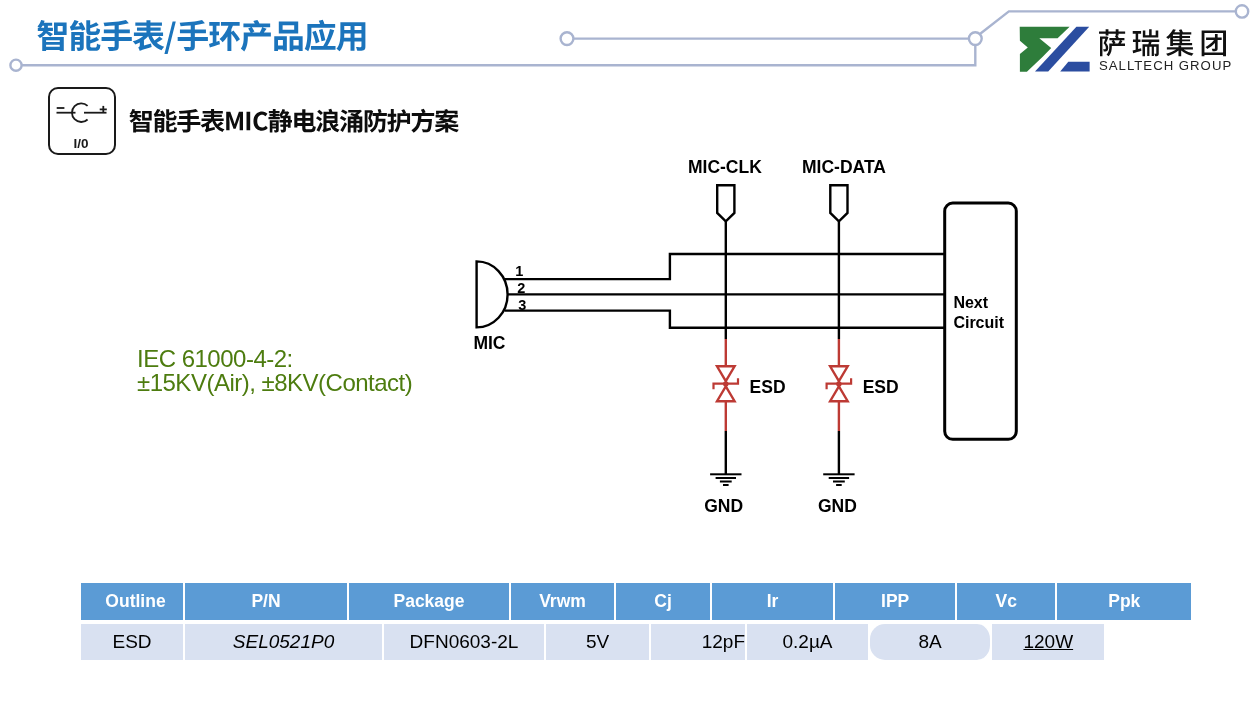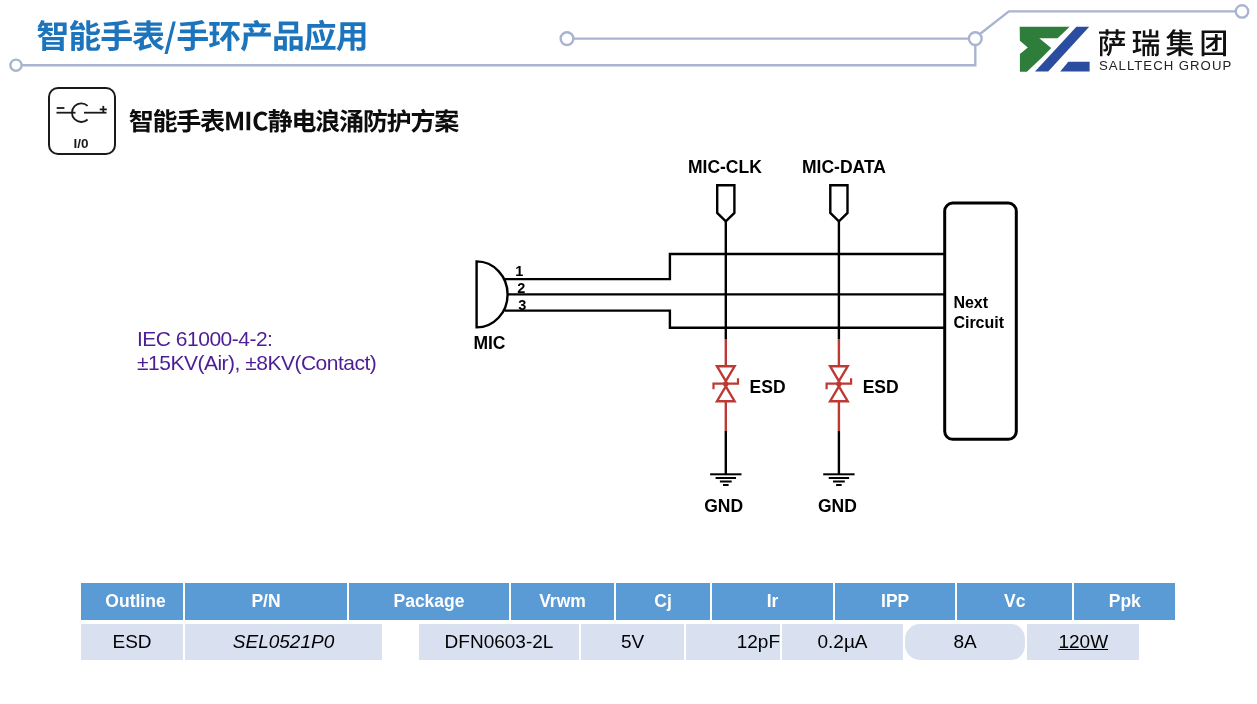--- a/index.html
+++ b/index.html
@@ -1,15 +1,15 @@
 <!DOCTYPE html>
 <html><head><meta charset="utf-8"><style>
 *{margin:0;padding:0;box-sizing:border-box}
 body{width:1257px;height:704px;position:relative;background:#fff;font-family:"Liberation Sans",sans-serif;overflow:hidden}
-.iec{position:absolute;left:137px;top:327px;font-size:21px;color:#4c1d95;line-height:24px;letter-spacing:-0.5px}
+.iec{position:absolute;left:137px;top:347px;font-size:24px;color:#4d7c0f;line-height:24px;letter-spacing:-0.5px}
 .tbl{position:absolute;left:81px;top:583px}
 .hrow{display:flex}
 .drow{display:flex;margin-top:4.5px}
 .hc{height:36.5px;background:#5b9bd5;color:#fff;font-weight:bold;font-size:17.5px;text-align:center;line-height:36px}
 .dc{height:36px;background:#d9e1f1;color:#000;font-size:19px;text-align:center;line-height:36px}
 </style></head><body>
 <svg width="1257" height="704" viewBox="0 0 1257 704" style="position:absolute;left:0;top:0">
     <g stroke="#a9b4d0" stroke-width="2.4" fill="none">
       <circle cx="16" cy="65.2" r="5.6"></circle>
       <path d="M21.8,65.2 H975.3 V45"></path>
@@ -91,25 +91,25 @@
 <div class="iec">IEC 61000-4-2:<br>±15KV(Air), ±8KV(Contact)</div>
 <div class="tbl">
     <div class="hrow">
       <div class="hc" style="width:104px;border-right:2.5px solid #fff;padding-left:7px;">Outline</div>
       <div class="hc" style="width:164px;border-right:2.5px solid #fff;">P/N</div>
       <div class="hc" style="width:162px;border-right:2.5px solid #fff;">Package</div>
       <div class="hc" style="width:105px;border-right:2.5px solid #fff;">Vrwm</div>
       <div class="hc" style="width:96px;border-right:2.5px solid #fff;">Cj</div>
       <div class="hc" style="width:123px;border-right:2.5px solid #fff;">Ir</div>
       <div class="hc" style="width:122.3px;border-right:2.5px solid #fff;">IPP</div>
-      <div class="hc" style="width:117px;border-right:2.5px solid #fff;">Vc</div>
-      <div class="hc" style="width:101px;">Ppk</div>
+      <div class="hc" style="width:100px;border-right:2.5px solid #fff;">Vc</div>
+      <div class="hc" style="width:134px;">Ppk</div>
     </div>
     <div class="drow">
       <div class="dc" style="width:104px;border-right:2.5px solid #fff;">ESD</div>
       <div class="dc" style="width:199px;border-right:2.5px solid #fff;font-style:italic;">SEL0521P0</div>
-      <div class="dc" style="width:162px;border-right:2.5px solid #fff;margin-left:35px;">DFN0603-2L</div>
+      <div class="dc" style="width:162px;border-right:2.5px solid #fff;">DFN0603-2L</div>
       <div class="dc" style="width:105px;border-right:2.5px solid #fff;">5V</div>
       <div class="dc" style="width:96px;border-right:2.5px solid #fff;text-align:right;">12pF</div>
       <div class="dc" style="width:123px;border-right:2.5px solid #fff;">0.2µA</div>
       <div class="dc" style="width:122.3px;border-right:2.5px solid #fff;border-radius:15px;">8A</div>
       <div class="dc" style="width:112px;text-decoration:underline;">120W</div>
     </div>
   </div>
 </body></html>

